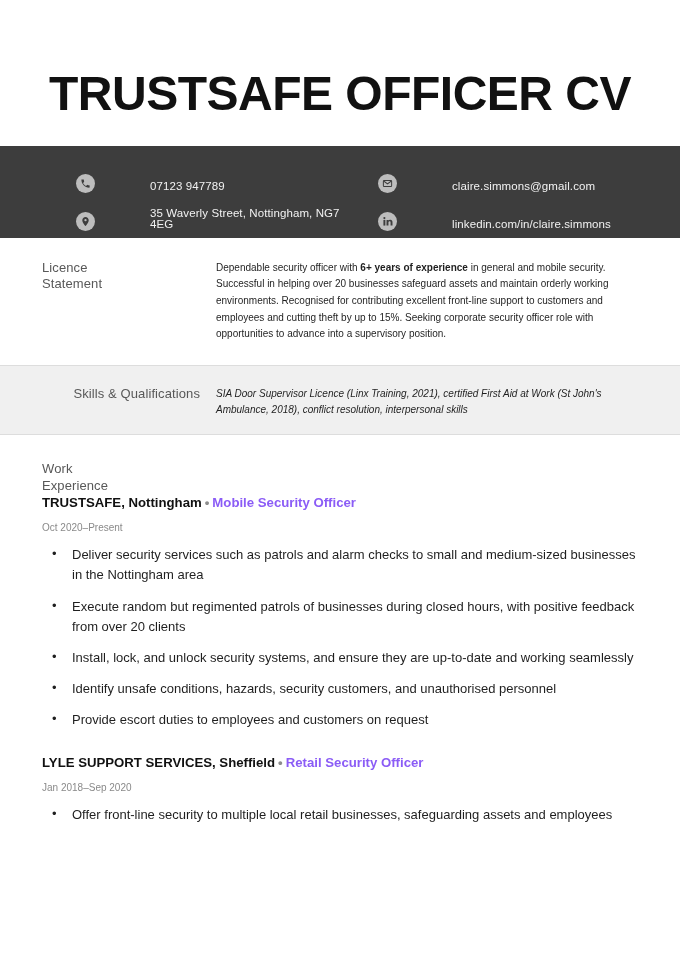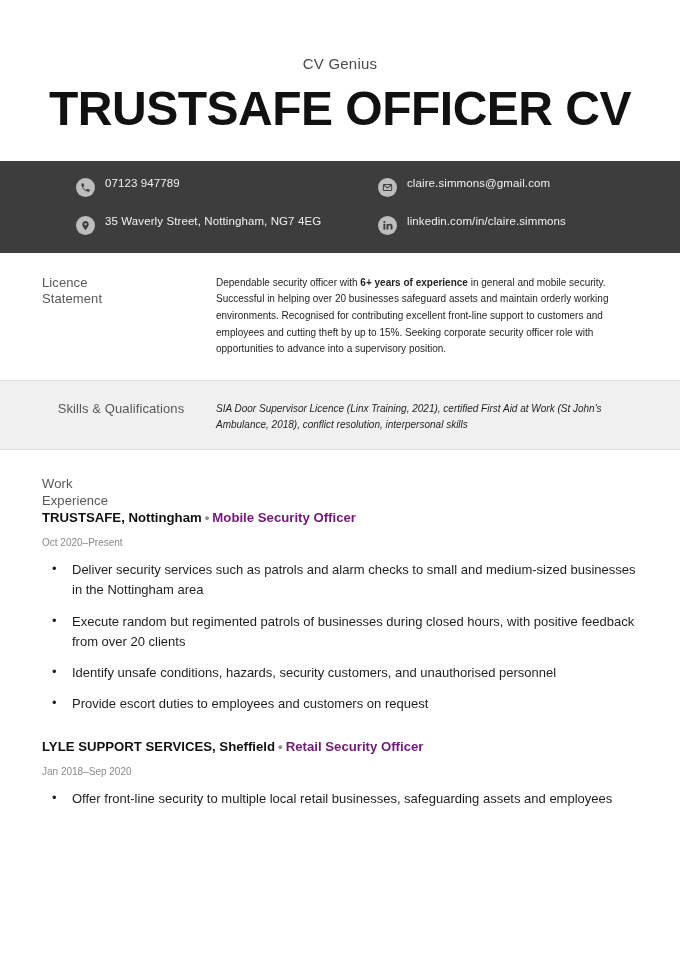--- a/index.html
+++ b/index.html
@@ -49,23 +49,24 @@
   .contact-col {
     width: 50%;
     box-sizing: border-box;
     padding-left: 76px;
   }
   .contact-col.right {
     padding-left: 38px;
   }
   .contact-row {
     display: flex;
-    align-items: flex-start;
+    align-items: flex-end;
     height: 30px;
     margin-bottom: 8px;
+    gap: 45px;
   }
   .c-icon {
     width: 19px;
     height: 19px;
     border-radius: 50%;
     background: #bdbdbd;
     display: flex;
     align-items: center;
     justify-content: center;
     flex: none;
@@ -97,21 +98,21 @@
     width: 174px;
     flex: none;
     box-sizing: border-box;
     padding-right: 16px;
     font-size: 13px;
     font-weight: 400;
     color: #585858;
     line-height: 1.27;
     letter-spacing: 0.1px;
   }
-  .sec-label.wide { text-align: center; }
+  .sec-label.wide { text-align: right; }
   .sec-body {
     flex: 1;
     min-width: 0;
   }
 
   .para {
     font-size: 10px;
     line-height: 1.66;
     color: #1f1f1f;
     margin: 0;
@@ -134,21 +135,21 @@
     font-weight: 700;
     color: #111111;
   }
   .job-sep {
     color: #8d8d8d;
     font-weight: 700;
     padding: 0 3px;
   }
   .job-title {
     font-weight: 700;
-    color: #701a75;
+    color: #8b5cf6;
   }
   .job-dates {
     font-size: 10px;
     color: #8a8a8a;
     margin-bottom: 11px;
     line-height: 1.3;
   }
   .bullets {
     margin: 0;
     padding: 0;
@@ -169,21 +170,20 @@
     left: 10px;
     top: -1px;
     font-size: 13px;
     color: #1f1f1f;
   }
 </style>
 </head>
 <body>
 
 <div class="header">
-  <div class="brand">CV Genius</div>
   <div class="doc-title">TRUSTSAFE OFFICER CV</div>
 </div>
 
 <div class="contact-band">
 
   <div class="contact-col">
 
     <div class="contact-row">
       <span class="c-icon">
         <svg width="11" height="11" viewBox="0 0 24 24" fill="#3d3d3d">
@@ -255,20 +255,21 @@
   <div class="sec-body">
 
     <div class="job">
       <div class="job-head">
         <span class="job-company">TRUSTSAFE, Nottingham</span><span class="job-sep">•</span><span class="job-title">Mobile Security Officer</span>
       </div>
       <div class="job-dates">Oct 2020–Present</div>
       <ul class="bullets">
         <li>Deliver security services such as patrols and alarm checks to small and medium-sized businesses in the Nottingham area</li>
         <li>Execute random but regimented patrols of businesses during closed hours, with positive feedback from over 20 clients</li>
+        <li>Install, lock, and unlock security systems, and ensure they are up-to-date and working seamlessly</li>
         <li>Identify unsafe conditions, hazards, security customers, and unauthorised personnel</li>
         <li>Provide escort duties to employees and customers on request</li>
       </ul>
     </div>
 
     <div class="job" style="margin-top:24px;">
       <div class="job-head">
         <span class="job-company">LYLE SUPPORT SERVICES, Sheffield</span><span class="job-sep">•</span><span class="job-title">Retail Security Officer</span>
       </div>
       <div class="job-dates">Jan 2018–Sep 2020</div>

